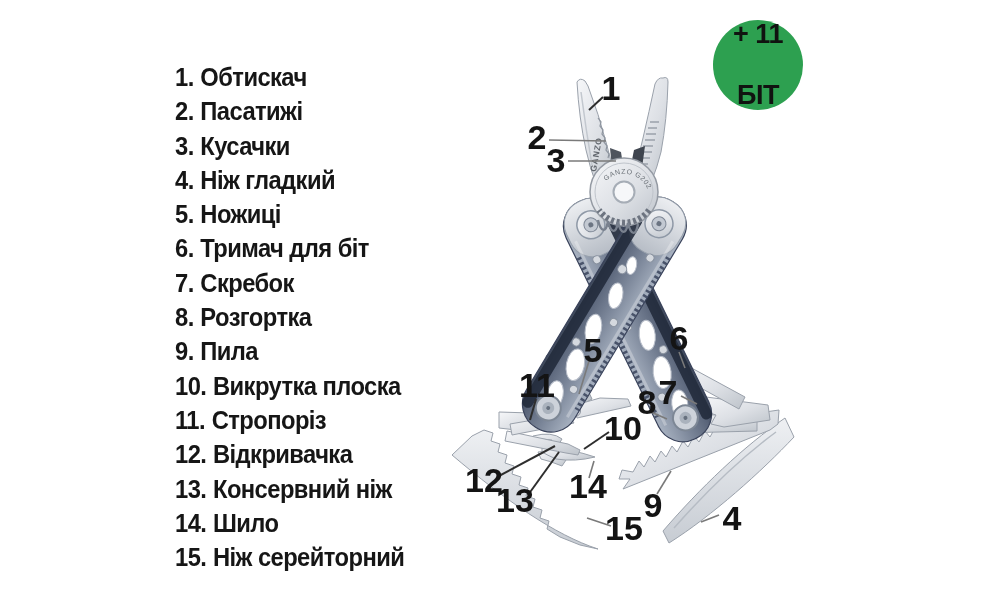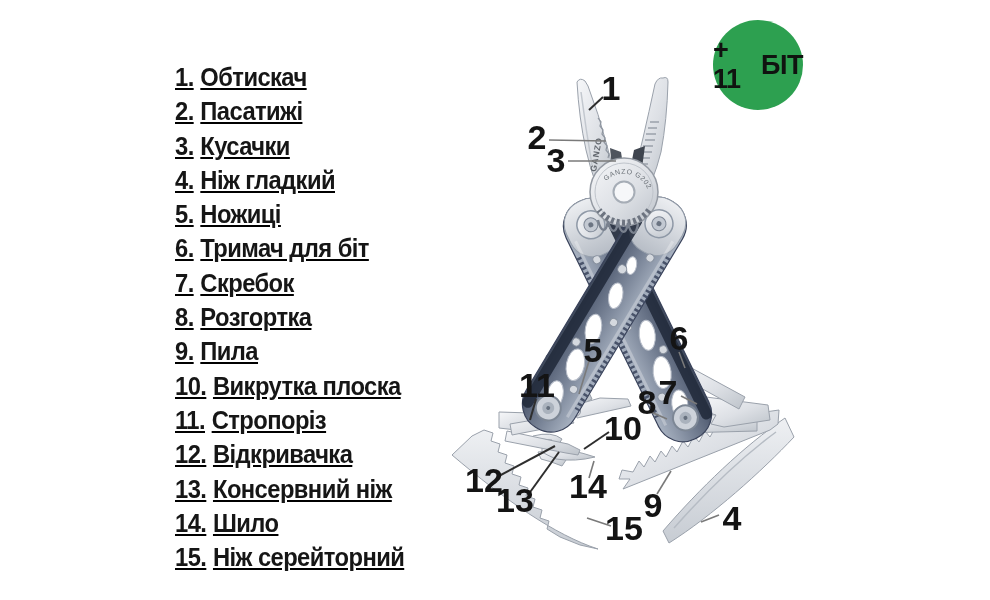--- a/index.html
+++ b/index.html
@@ -1,26 +1,26 @@
 <!DOCTYPE html>
 <html><head>
 <meta charset="utf-8">
 <style>
   html,body{margin:0;padding:0;}
   #stage{position:relative;width:990px;height:600px;background:#ffffff;overflow:hidden;
          font-family:"Liberation Sans",sans-serif;}
   
-  #parts-list{position:absolute;left:175px;top:60px;margin:0;padding:0;list-style:none;text-decoration:underline;}
+  #parts-list{position:absolute;left:175px;top:60px;margin:0;padding:0;list-style:none;}
   #parts-list li{height:34.3px;line-height:34.3px;font-size:25px;font-weight:700;
                  color:#161616;letter-spacing:-0.6px;white-space:nowrap;
                  transform:scaleX(.95);transform-origin:left center;}
   #parts-list li .num{margin-right:7px;}
   
   #badge{position:absolute;left:713px;top:20px;width:90px;height:90px;border-radius:50%;
-         display:flex;flex-direction:row;align-items:center;justify-content:flex-start;
+         display:flex;flex-direction:column;align-items:center;justify-content:space-between;
          font-weight:700;font-size:27px;line-height:29px;letter-spacing:-0.5px;}
   
   #tool-svg{position:absolute;left:0;top:0;}
   .callout{font-family:"Liberation Sans",sans-serif;font-weight:700;font-size:34px;fill:#141414;}
   .leader{stroke:#7a7a7a;stroke-width:1.6;}
   .leader.dark{stroke:#2e2e2e;stroke-width:2;}
   .steel{fill:url(#steelGrad);stroke:#9aa1ab;stroke-width:1;}
   .steel2{fill:url(#steelGrad2);stroke:#9aa1ab;stroke-width:1;}
 </style>
 </head>

